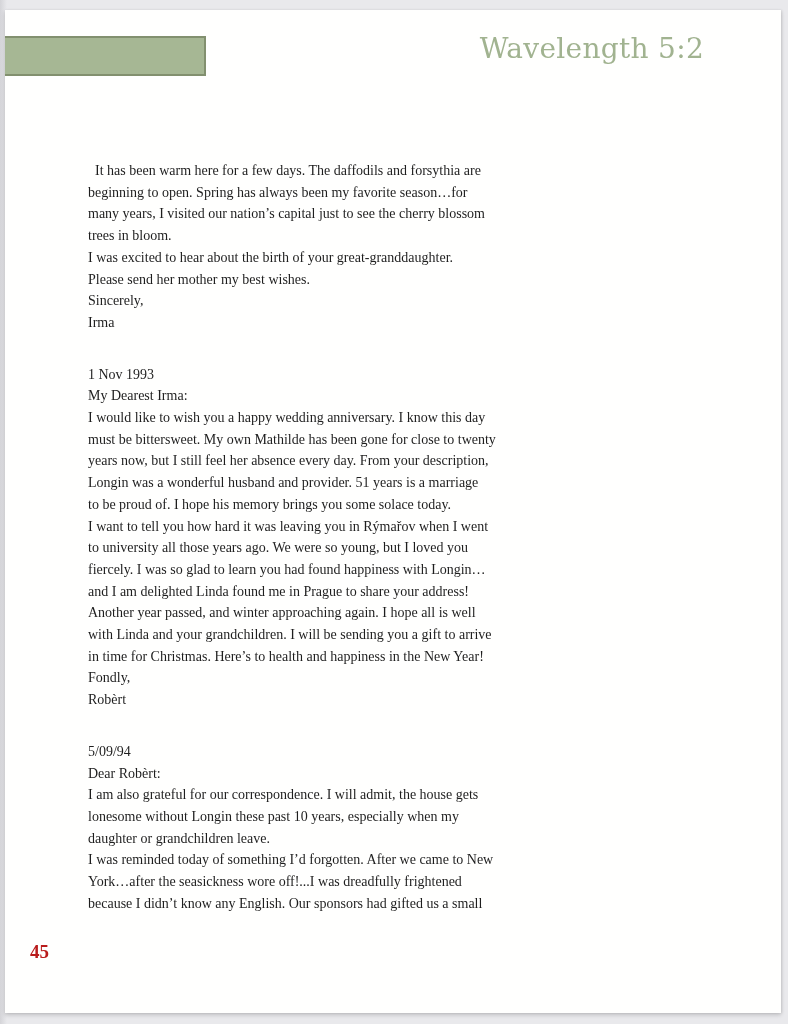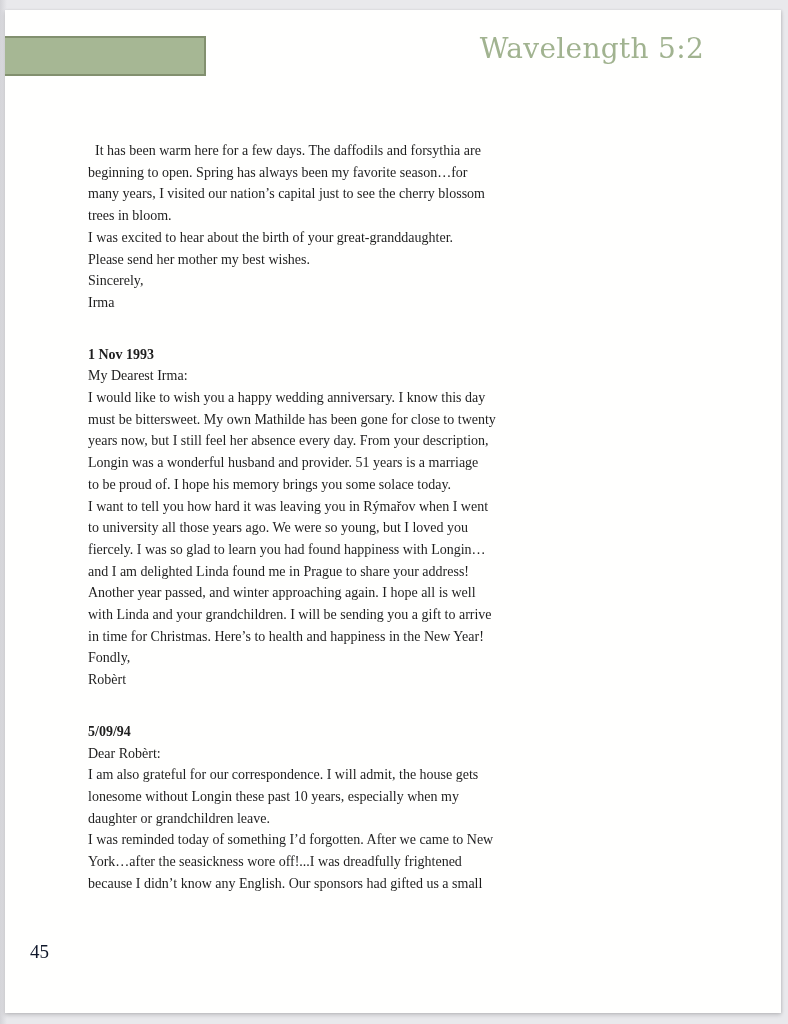--- a/index.html
+++ b/index.html
@@ -51,33 +51,34 @@
     top: 130px;
     width: 632px;
     font-size: 14px;
     line-height: 21.7px;
     color: #1e1e1e;
   }
   .letter + .letter {
     margin-top: 30px;
   }
   .letter-date {
-    font-weight: bold;
+    font-weight: normal;
     white-space: pre-wrap;
+    margin-top: 20px;
   }
   .letter-body {
     white-space: pre-wrap;
   }
   .page-number {
     position: absolute;
     left: 25px;
     top: 931px;
     font-size: 19px;
-    font-weight: normal;
-    color: #0f172a;
+    font-weight: bold;
+    color: #b91c1c;
   }
 </style>
 </head>
 <body>
 
 <div class="page">
 
   <div class="accent-tab"></div>
 
   <div class="journal-title">Wavelength 5:2</div>

